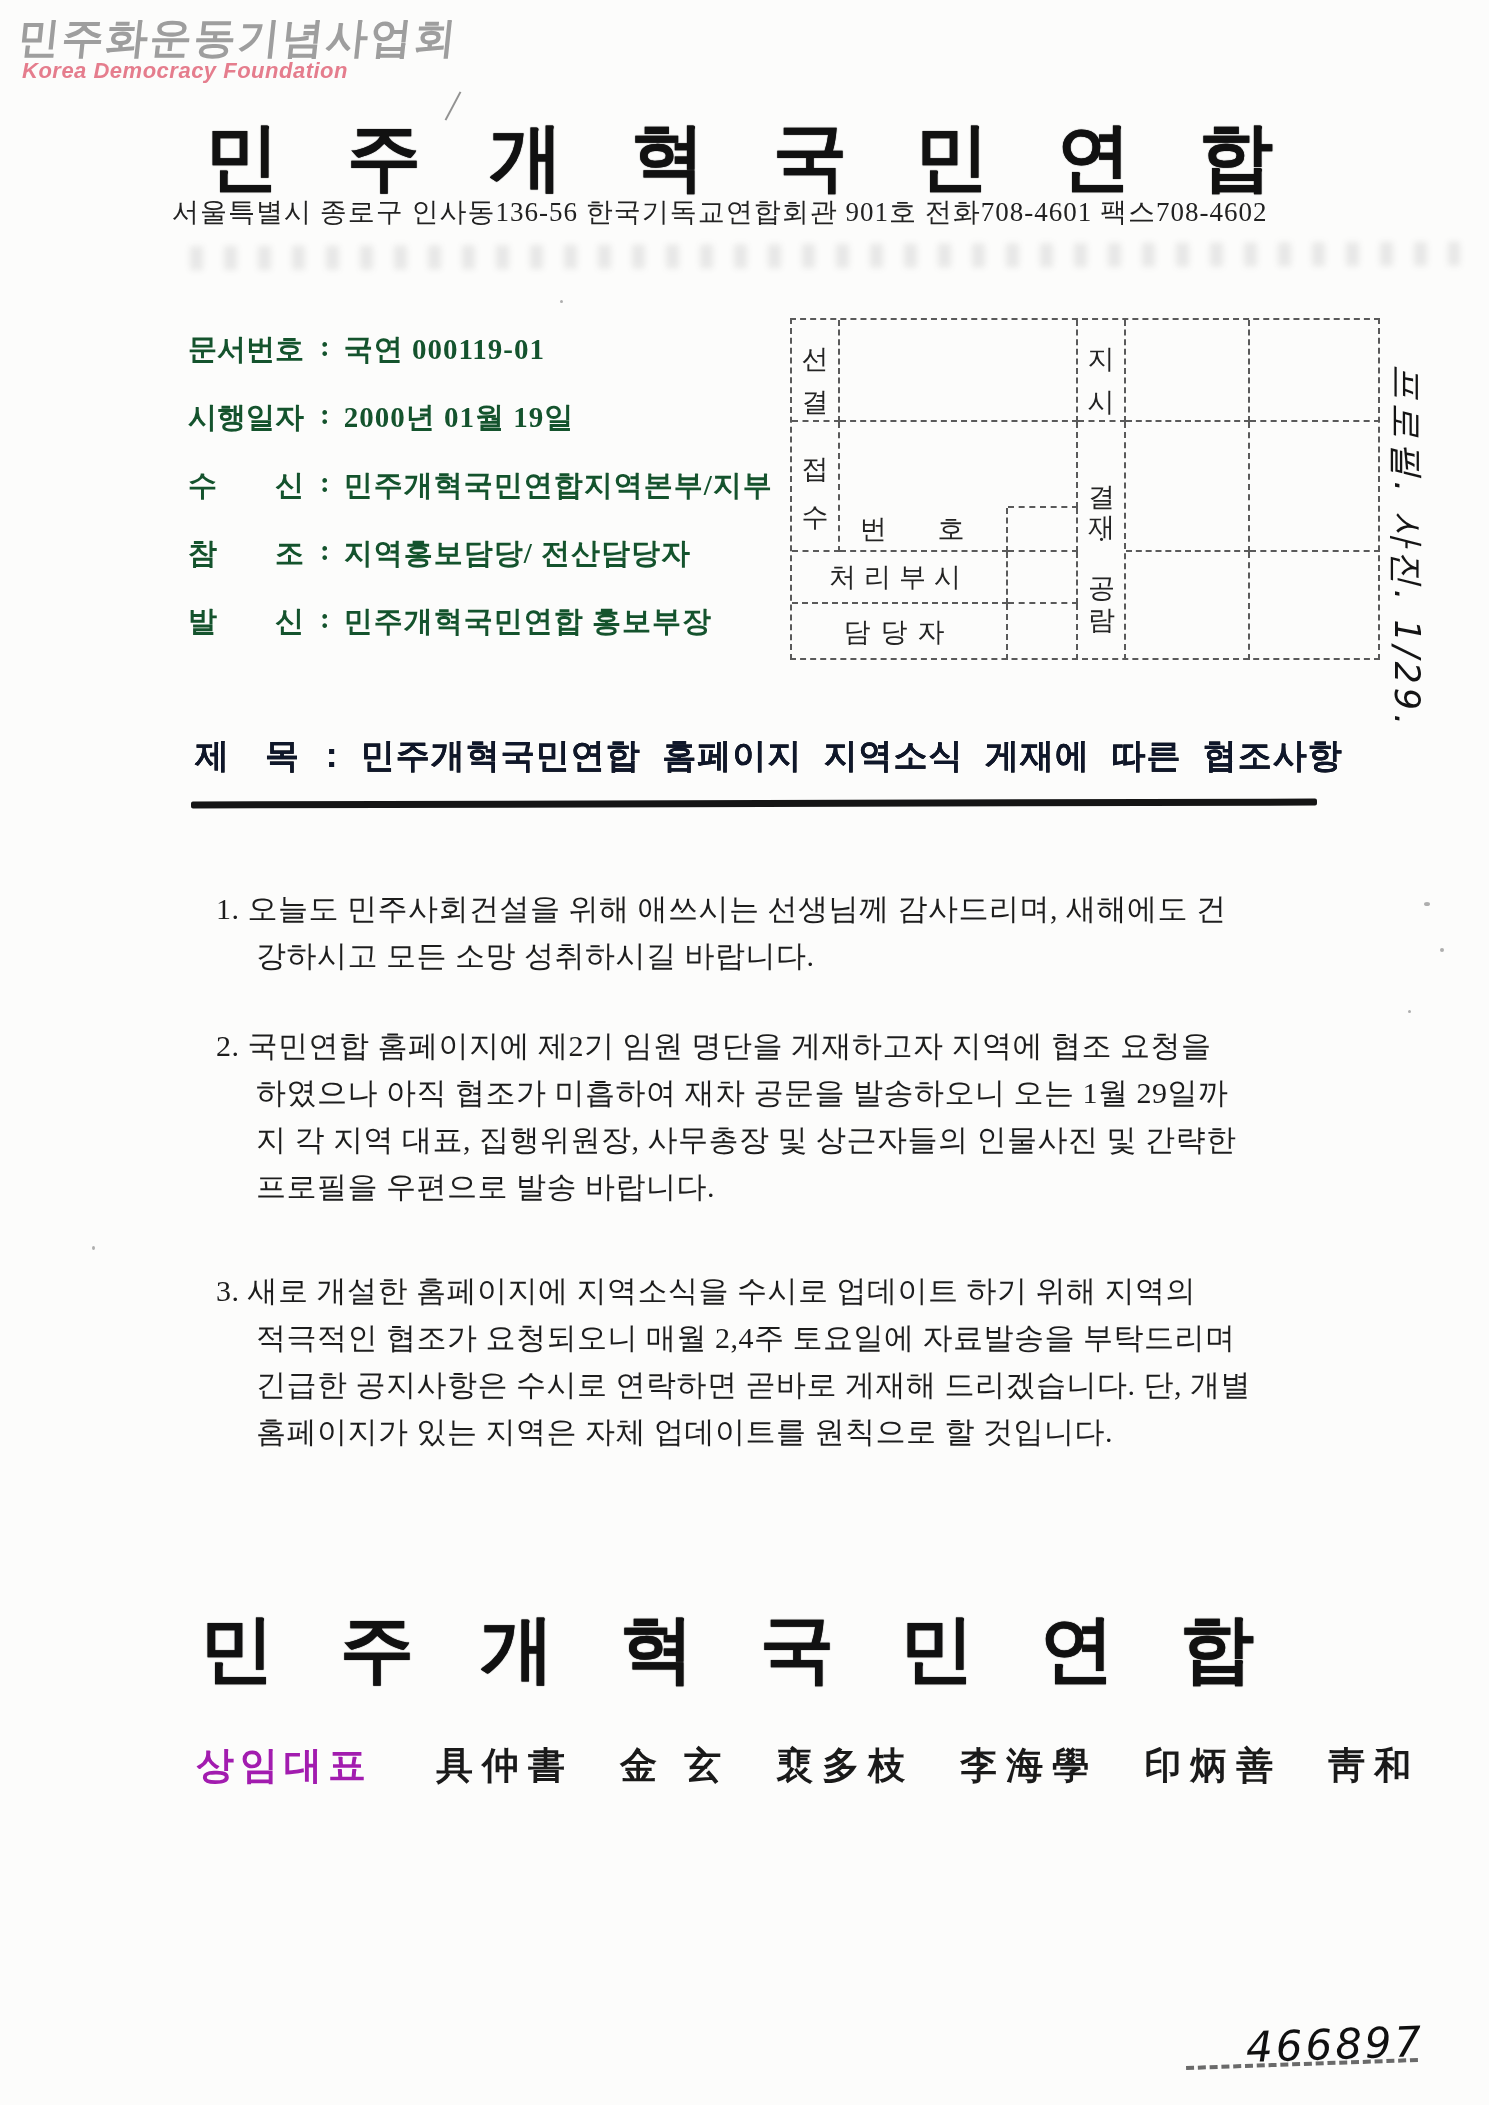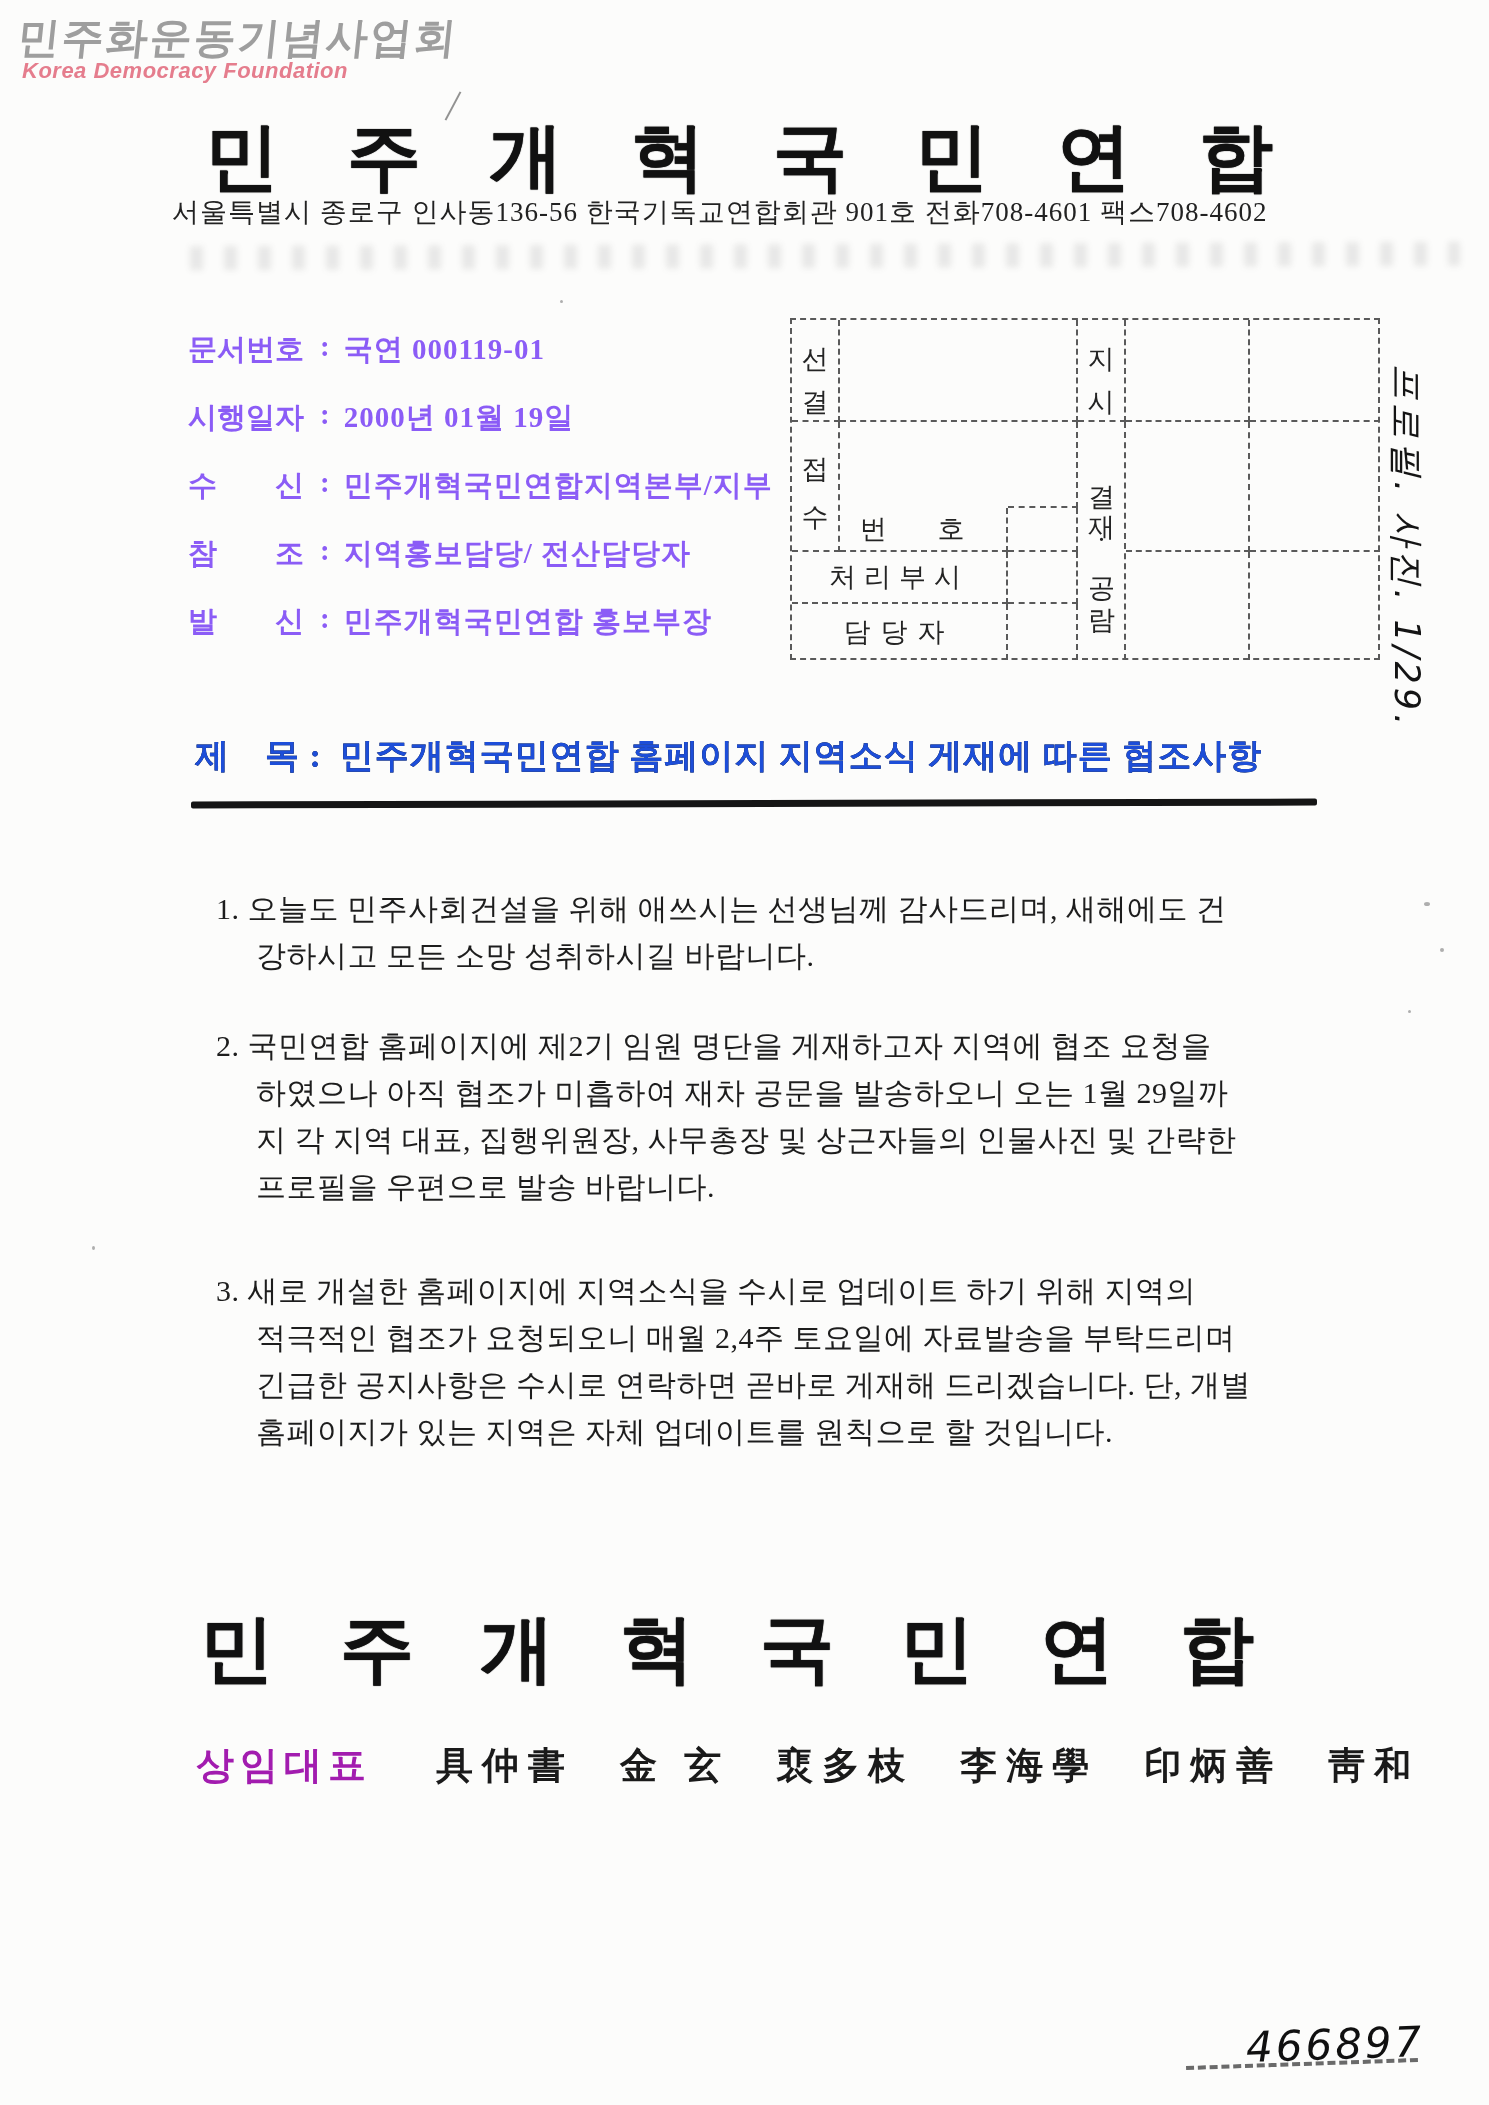--- a/index.html
+++ b/index.html
@@ -40,21 +40,21 @@
     position:absolute;left:190px;top:244px;width:1270px;height:24px;
     background:repeating-linear-gradient(90deg, rgba(70,70,70,0.22) 0 13px, rgba(0,0,0,0) 13px 34px);
     filter:blur(3px);opacity:0.5;transform:rotate(-0.2deg);
   }
   .corner-mark{
     position:absolute;left:452px;top:90px;width:2px;height:32px;
     background:#777;transform:rotate(28deg);opacity:0.8;
   }
   
   .meta{position:absolute;left:188px;top:330px;}
-  .meta-row{height:68px;display:flex;align-items:flex-start;font-size:29px;color:#8b5cf6;}
+  .meta-row{height:68px;display:flex;align-items:flex-start;font-size:29px;color:#14532d;}
   .meta-label{display:inline-block;width:122px;white-space:nowrap;font-weight:600;}
   .meta-colon{display:inline-block;margin:0 14px 0 10px;font-weight:600;}
   .meta-value{white-space:nowrap;letter-spacing:1px;font-weight:600;}
   
   .stamp{
     position:absolute;left:790px;top:318px;width:590px;height:342px;
     display:grid;
     grid-template-columns:48px 168px 70px 48px 124px 130px;
     grid-template-rows:102px 86px 44px 52px 56px;
     border:2px dashed #5a5a5a;
@@ -96,22 +96,22 @@
   .side-note{position:absolute;left:1382px;top:362px;width:50px;height:430px;}
   .side-note span{
     position:absolute;left:48px;top:2px;
     transform:rotate(90deg);transform-origin:top left;
     white-space:nowrap;font-size:35px;letter-spacing:4px;
     font-family:"DejaVu Sans", sans-serif;font-style:italic;color:#141414;
   }
   
   .subject{
     position:absolute;left:195px;top:733px;
-    font-size:34px;font-weight:bold;white-space:nowrap;color:#1d4ed8;
-    letter-spacing:1px;text-shadow:0 0 0.5px #000;
+    font-size:34px;font-weight:bold;white-space:nowrap;color:#0f172a;
+    letter-spacing:1px;text-shadow:0 0 0.5px #000;font-family:Liberation Mono, monospace;
   }
   .subject .sub-label{margin-right:18px;}
   .subject-rule{
     position:absolute;left:191px;top:800px;width:1126px;height:7px;
     background:#151515;transform:rotate(-0.15deg);border-radius:2px;
   }
   
   .body-text{position:absolute;left:216px;width:1160px;font-size:30px;color:#1d1d1d;}
   .para{position:absolute;left:0;}
   .bline{line-height:47px;white-space:nowrap;letter-spacing:0.5px;}

